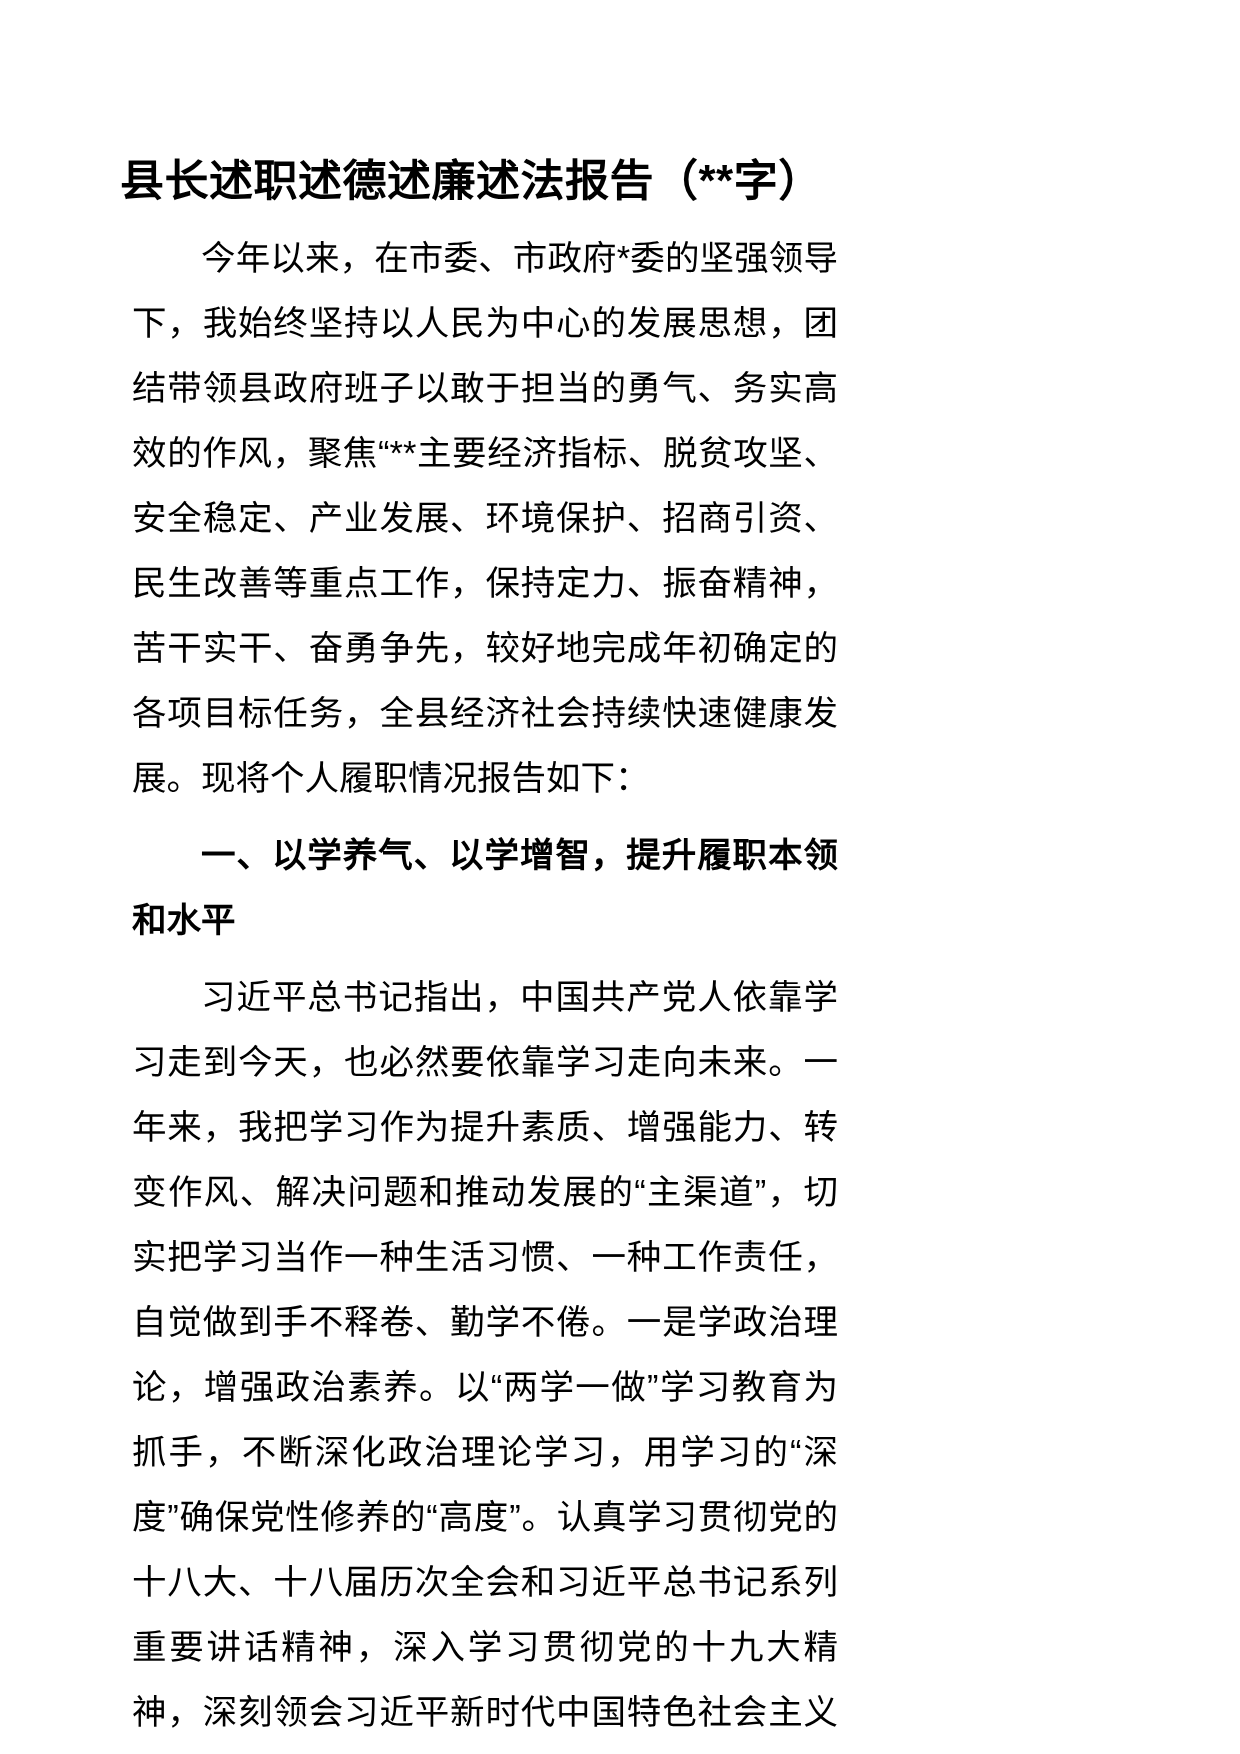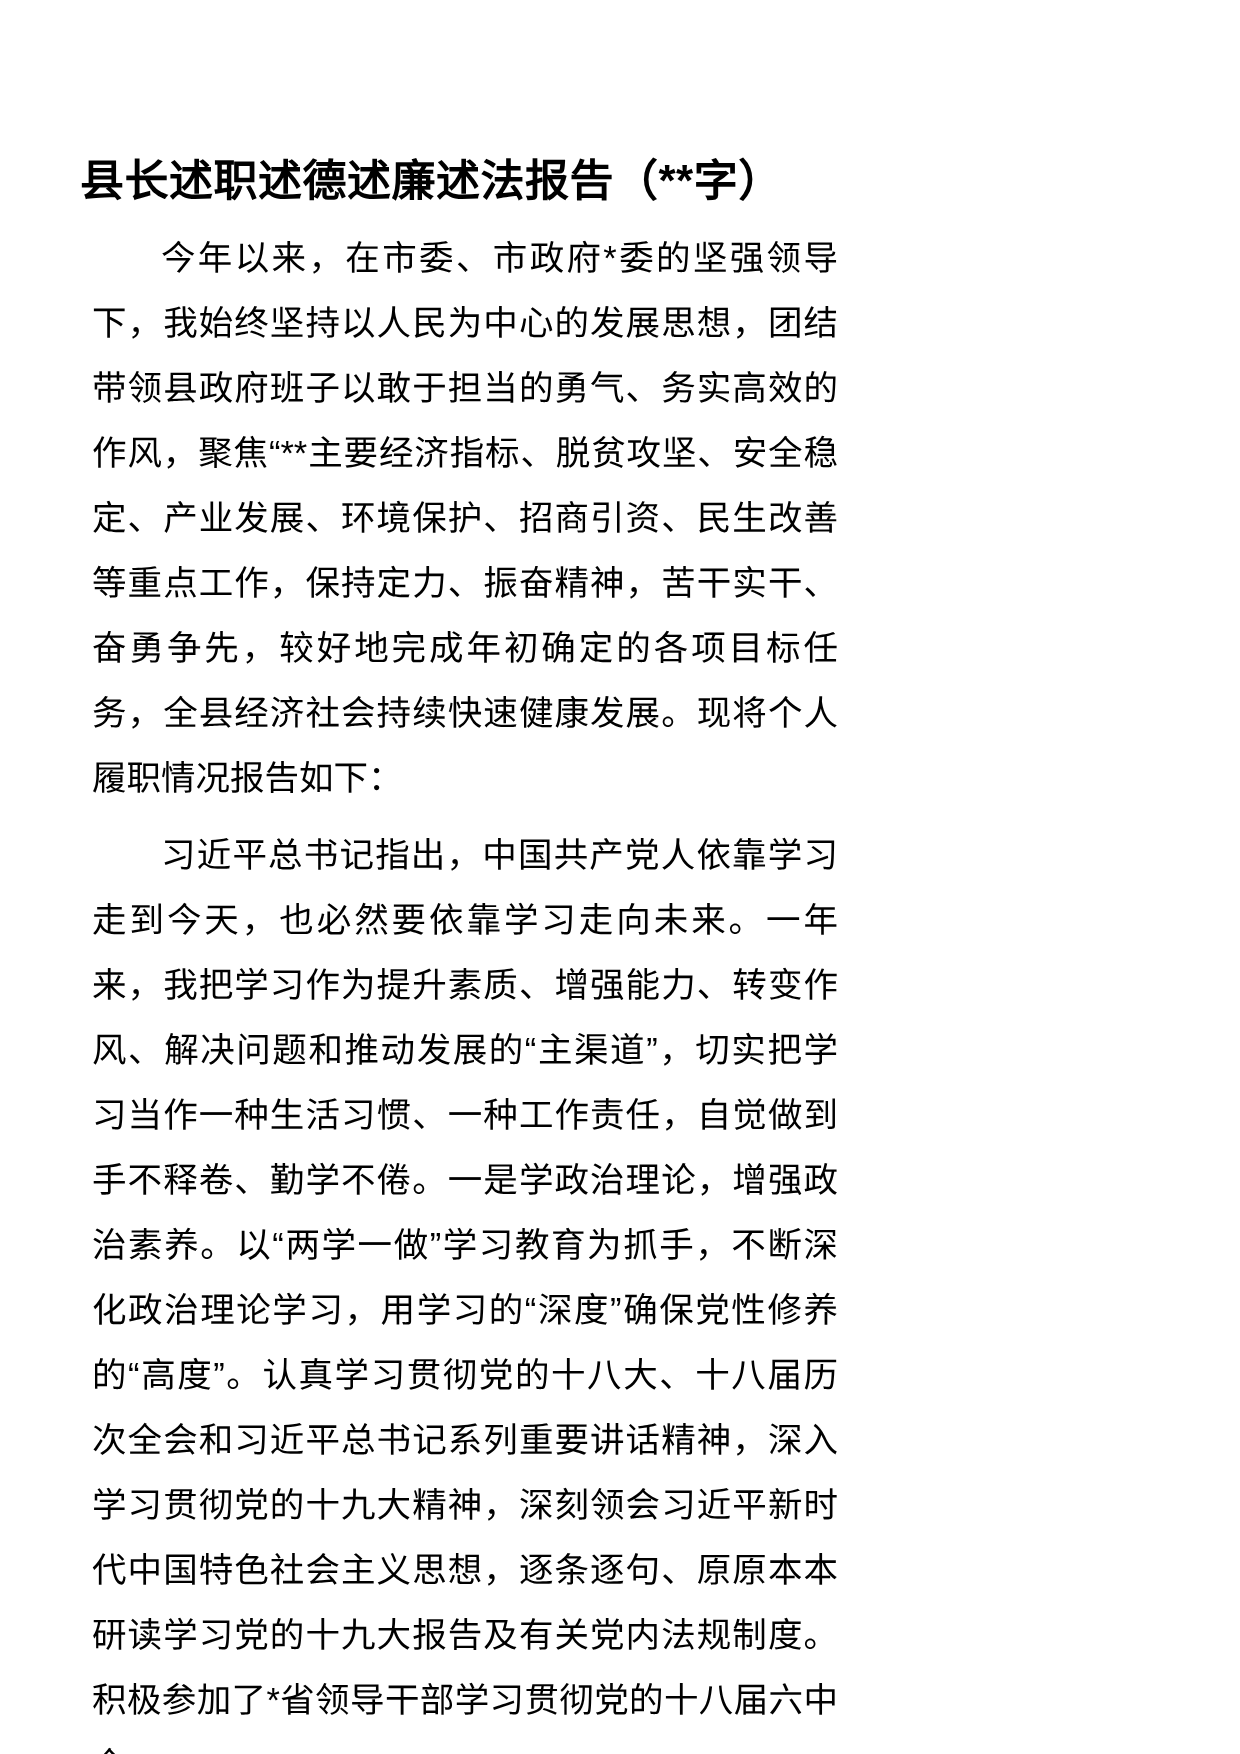--- a/index.html
+++ b/index.html
@@ -12,21 +12,21 @@
     height: 1754px;
     font-family: "Liberation Sans", sans-serif;
     color: #000000;
   }
   .page {
     position: relative;
     width: 1036px;
     height: 1754px;
     background: #ffffff;
     box-sizing: border-box;
-    padding: 150px 186px 0 80px;
+    padding: 150px 186px 0 120px;
     overflow: hidden;
   }
   .doc-title {
     font-size: 44px;
     line-height: 62px;
     font-weight: 700;
     margin: 0 0 14px 0;
     letter-spacing: 0.5px;
     text-align: left;
   }
@@ -43,15 +43,16 @@
   }
 </style>
 </head>
 <body>
 
 <div class="page">
   <h1 class="doc-title">县长述职述德述廉述法报告（**字）</h1>
 
   <p class="para">今年以来，在市委、市政府*委的坚强领导下，我始终坚持以人民为中心的发展思想，团结带领县政府班子以敢于担当的勇气、务实高效的作风，聚焦“**主要经济指标、脱贫攻坚、安全稳定、产业发展、环境保护、招商引资、民生改善等重点工作，保持定力、振奋精神，苦干实干、奋勇争先，较好地完成年初确定的各项目标任务，全县经济社会持续快速健康发展。现将个人履职情况报告如下：</p>
 
+  <h2 class="para section-heading">一、以学养气、以学增智，提升履职本领和水平</h2>
 
   <p class="para">习近平总书记指出，中国共产党人依靠学习走到今天，也必然要依靠学习走向未来。一年来，我把学习作为提升素质、增强能力、转变作风、解决问题和推动发展的“主渠道”，切实把学习当作一种生活习惯、一种工作责任，自觉做到手不释卷、勤学不倦。一是学政治理论，增强政治素养。以“两学一做”学习教育为抓手，不断深化政治理论学习，用学习的“深度”确保党性修养的“高度”。认真学习贯彻党的十八大、十八届历次全会和习近平总书记系列重要讲话精神，深入学习贯彻党的十九大精神，深刻领会习近平新时代中国特色社会主义思想，逐条逐句、原原本本研读学习党的十九大报告及有关党内法规制度。积极参加了*省领导干部学习贯彻党的十八届六中全</p>
 </div>
 
 </body></html>

